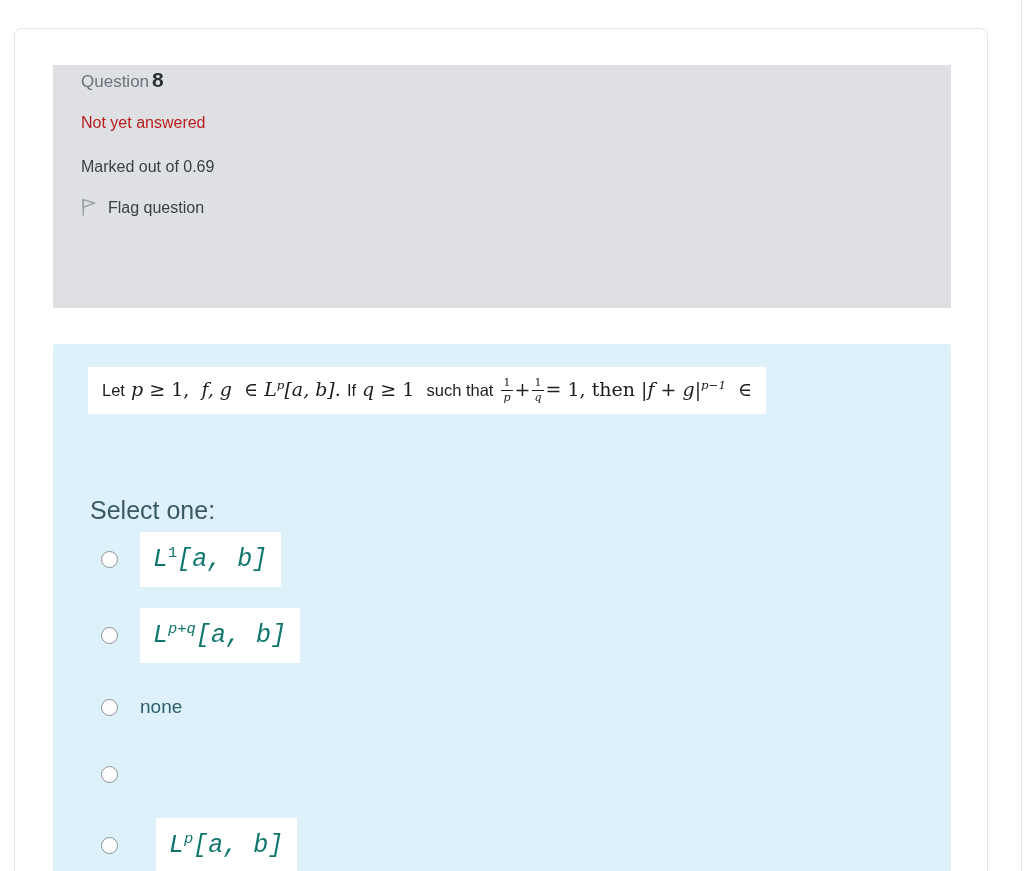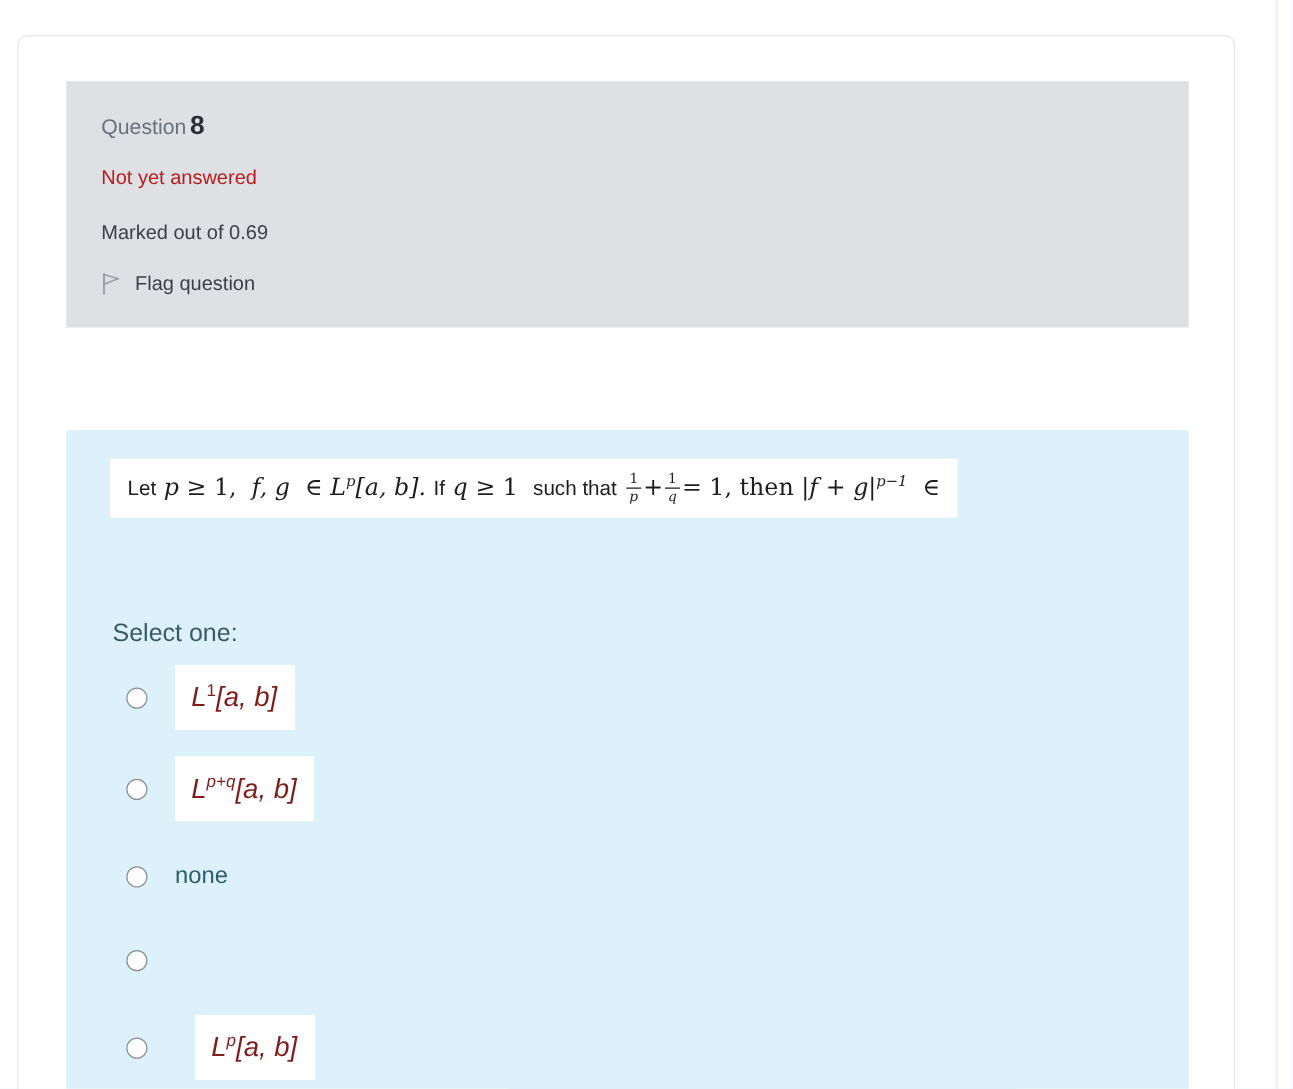--- a/index.html
+++ b/index.html
@@ -38,24 +38,24 @@
     border-radius: 8px;
     box-sizing: border-box;
   }
 
   
   .question-info {
     position: absolute;
     left: 38px;
     top: 36px;
     width: 898px;
-    height: 197px;
+    height: 243px;
     background: #dee0e4;
     box-sizing: border-box;
-    padding: 25px 28px 0 28px;
+    padding: 4px 28px 0 28px;
   }
   .q-number-line {
     font-size: 17px;
     color: #6a737b;
     line-height: 22px;
     margin-bottom: 20px;
     white-space: nowrap;
   }
   .q-number-line .q-word {
     color: #6a737b;
@@ -156,21 +156,21 @@
     font-family: "Liberation Sans", sans-serif;
     font-size: 16.5px;
     color: #1d1d1d;
   }
 
   
   .select-one {
     position: absolute;
     left: 37px;
     top: 152px;
-    font-size: 20px;
+    font-size: 25px;
     color: #3a5a63;
     font-family: "Liberation Sans", sans-serif;
   }
 
   
   .options {
     position: absolute;
     left: 37px;
     top: 188px;
     width: 840px;
@@ -203,24 +203,24 @@
     white-space: nowrap;
   }
   .opt-box.nobox {
     background: transparent;
     padding: 0;
     font-family: "Liberation Sans", sans-serif;
     font-size: 19px;
     color: #2d5f6b;
   }
   .opt-math {
-    font-family: Liberation Sans, sans-serif;
-    font-size: 22px;
+    font-family: Liberation Mono, monospace;
+    font-size: 25px;
     font-style: italic;
-    color: #7f1d1d;
+    color: #0f766e;
   }
   .opt-math sup {
     font-size: 0.62em;
     vertical-align: super;
     line-height: 0;
   }
   .opt-math .rm {
     font-style: normal;
   }
 </style>

